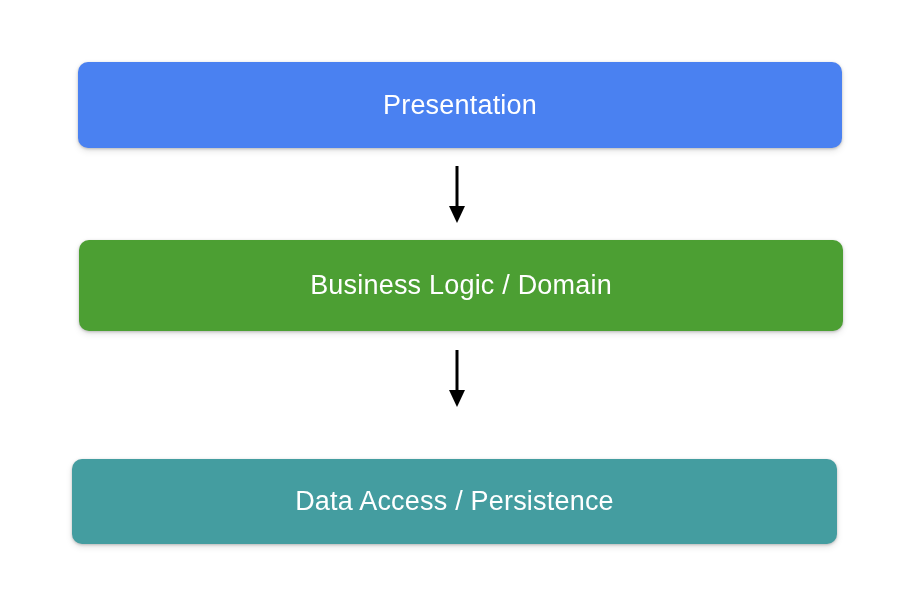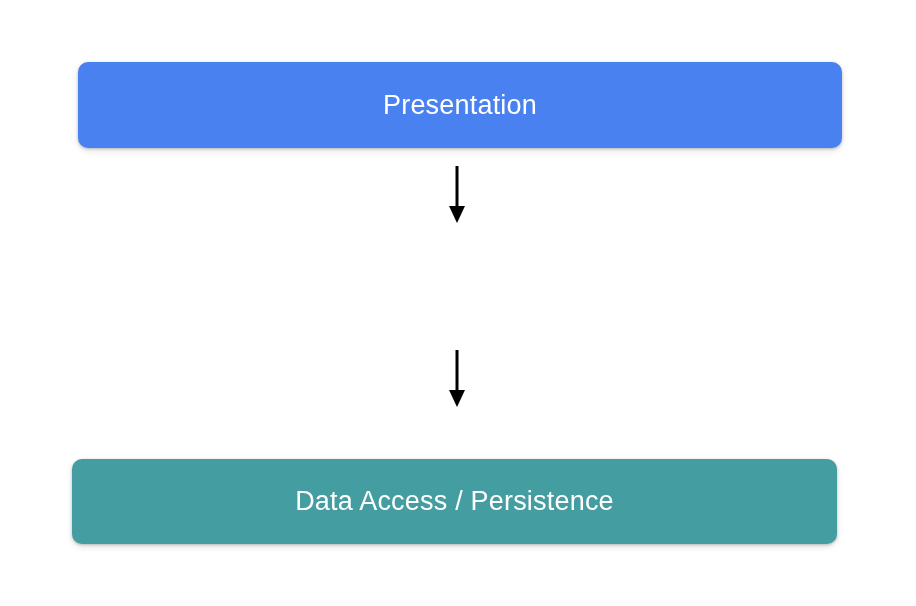--- a/index.html
+++ b/index.html
@@ -53,20 +53,23 @@
     <span class="layer-label" style="color: rgb(255, 255, 255);">Presentation</span>
   </div>
 
   <div class="arrow arrow-1" style="color: rgb(0, 0, 0);">
     <svg width="24" height="58" viewBox="0 0 24 58" aria-hidden="true">
       <line x1="12" y1="1" x2="12" y2="43" stroke="currentColor" stroke-width="3"></line>
       <polygon points="4,41 20,41 12,58" fill="currentColor"></polygon>
     </svg>
   </div>
 
+  <div class="layer-box box-2" style="background-color: rgb(76, 159, 51);">
+    <span class="layer-label" style="color: rgb(255, 255, 255);">Business Logic / Domain</span>
+  </div>
 
   <div class="arrow arrow-2" style="color: rgb(0, 0, 0);">
     <svg width="24" height="58" viewBox="0 0 24 58" aria-hidden="true">
       <line x1="12" y1="1" x2="12" y2="43" stroke="currentColor" stroke-width="3"></line>
       <polygon points="4,41 20,41 12,58" fill="currentColor"></polygon>
     </svg>
   </div>
 
   <div class="layer-box box-3" style="background-color: rgb(68, 157, 160);">
     <span class="layer-label" style="color: rgb(255, 255, 255);">Data Access / Persistence</span>

